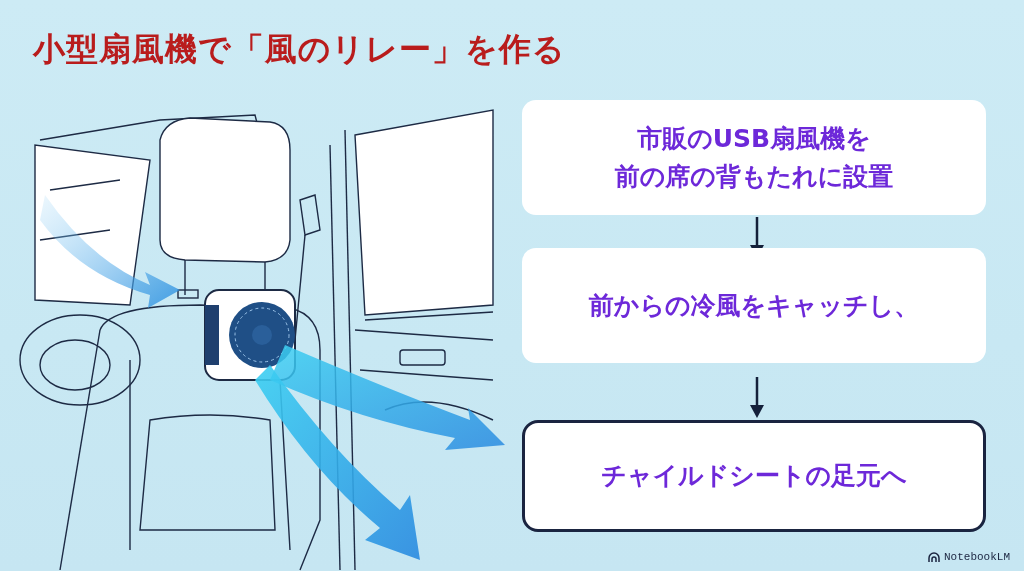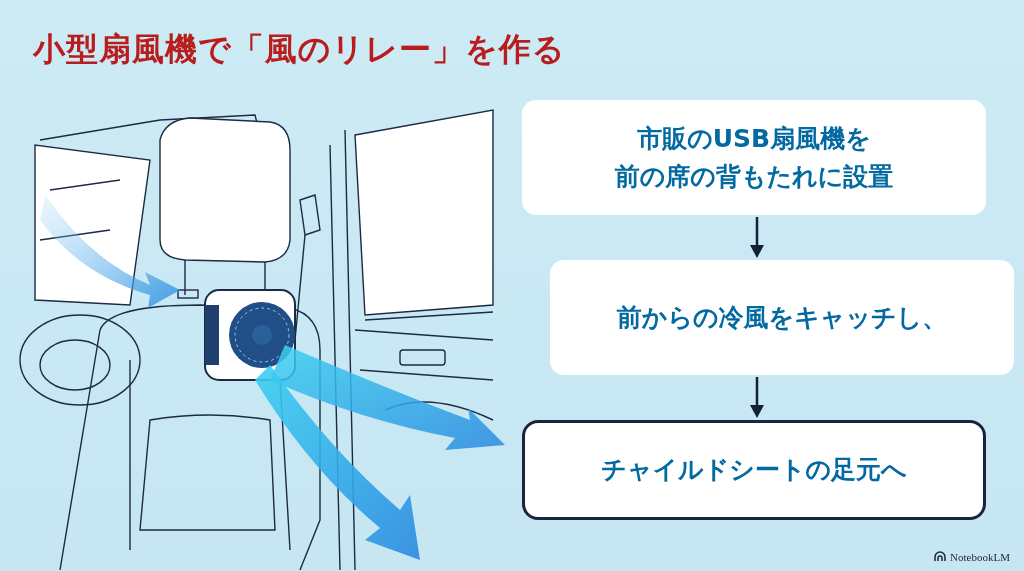--- a/index.html
+++ b/index.html
@@ -11,33 +11,33 @@
   }
   .title {
     position:absolute; left:33px; top:28px;
     font-size:32px; font-weight:bold; letter-spacing:1px; color:#b91c1c;
   }
   .illus { position:absolute; left:0; top:90px; width:520px; height:481px; }
   .step {
     position:absolute; left:522px; width:464px; height:115px;
     background:#ffffff; border-radius:14px;
     display:flex; align-items:center; justify-content:center; text-align:center;
-    font-size:25px; font-weight:bold; line-height:1.5; color:#0369a1;
+    font-size:25px; font-weight:bold; line-height:1.5; color:#6d28d9;
     box-sizing:border-box;
   }
   .step .line { display:block; }
   .s1 { top:100px; }
-  .s2 { top:260px;margin-left:28px; }
-  .s3 { top:420px; height:100px; border:3px solid #1a2440; border-radius:16px; }
+  .s2 { top:248px; }
+  .s3 { top:420px; height:112px; border:3px solid #1a2440; border-radius:16px; }
   .arrow { position:absolute; left:747px; width:20px; }
   .a1 { top:217px; height:42px; }
   .a2 { top:377px; height:42px; }
   .brand {
-    position:absolute; right:14px; bottom:8px; display:flex; gap:4px;
-    font-family:Liberation Serif, serif; font-size:11px; color:#1b2540;
+    position:absolute; right:14px; bottom:8px; display:flex; align-items:center; gap:4px;
+    font-family:Liberation Mono, monospace; font-size:11px; color:#1b2540;
   }
 </style>
 </head>
 <body>
 
 <div class="title">小型扇風機で「風のリレー」を作る</div>
 
 <svg class="illus" viewBox="0 0 520 481">
   <defs>
     <linearGradient id="air1" x1="0" y1="0" x2="1" y2="1">

